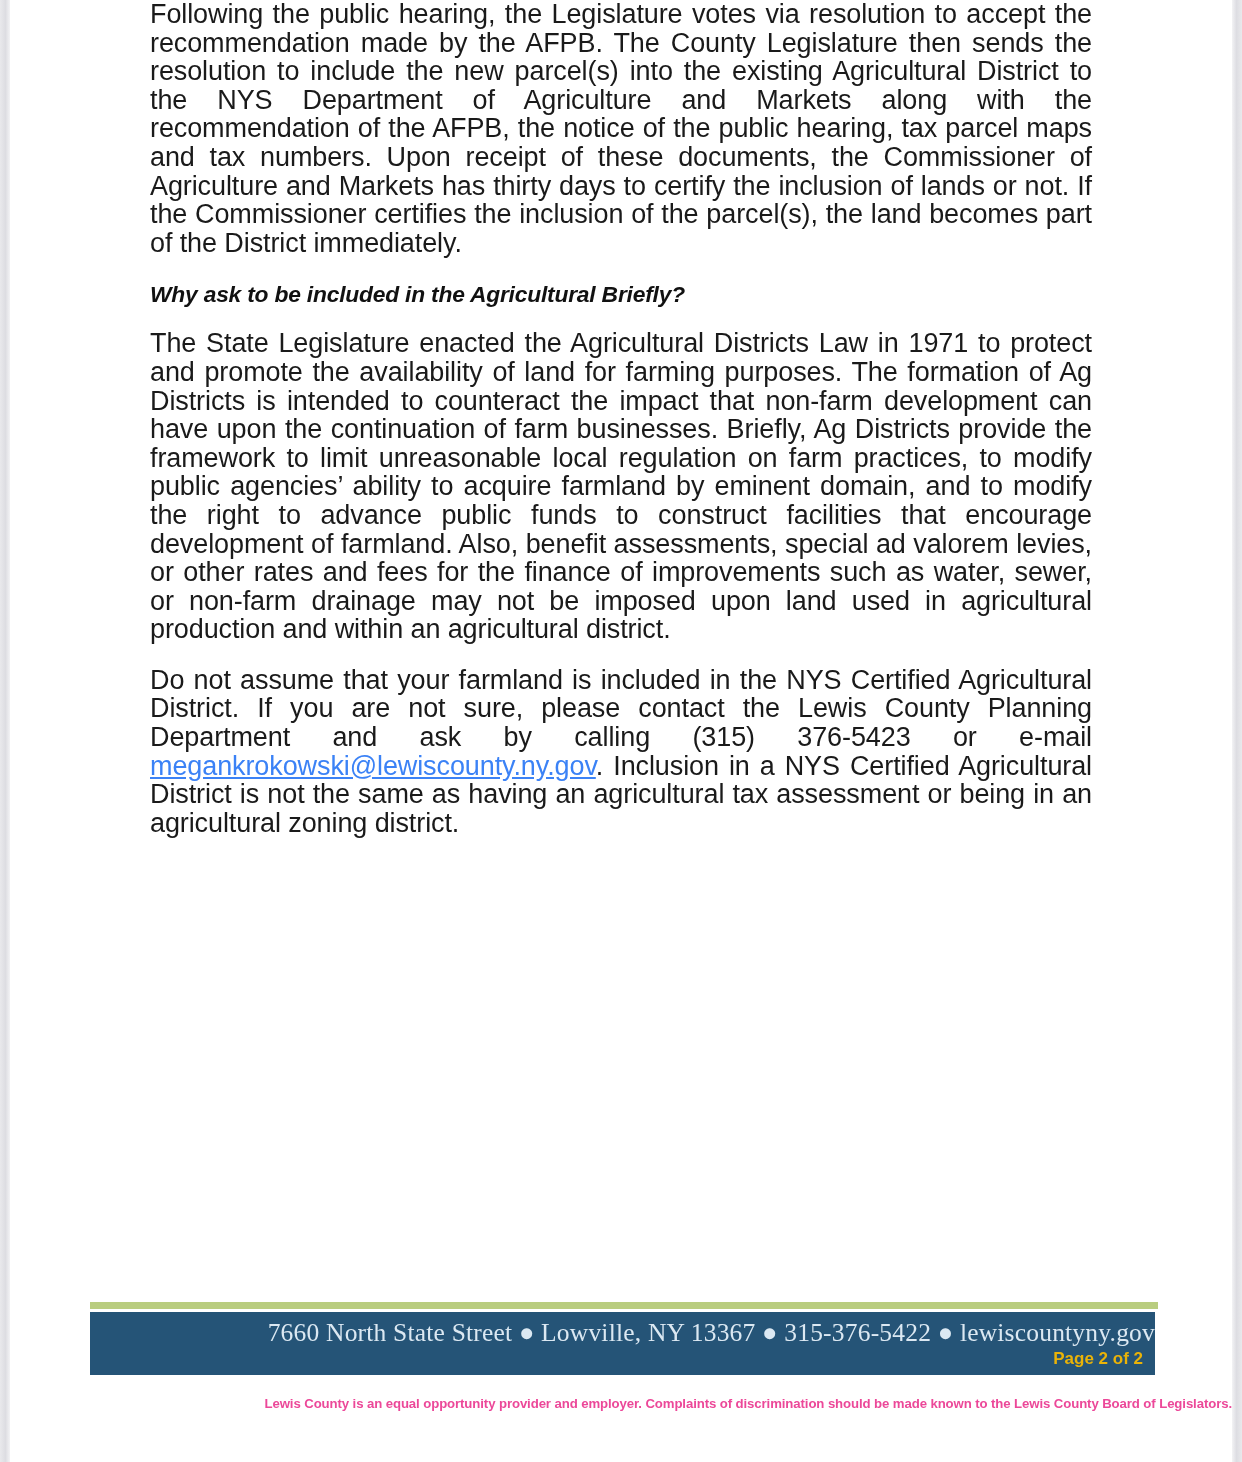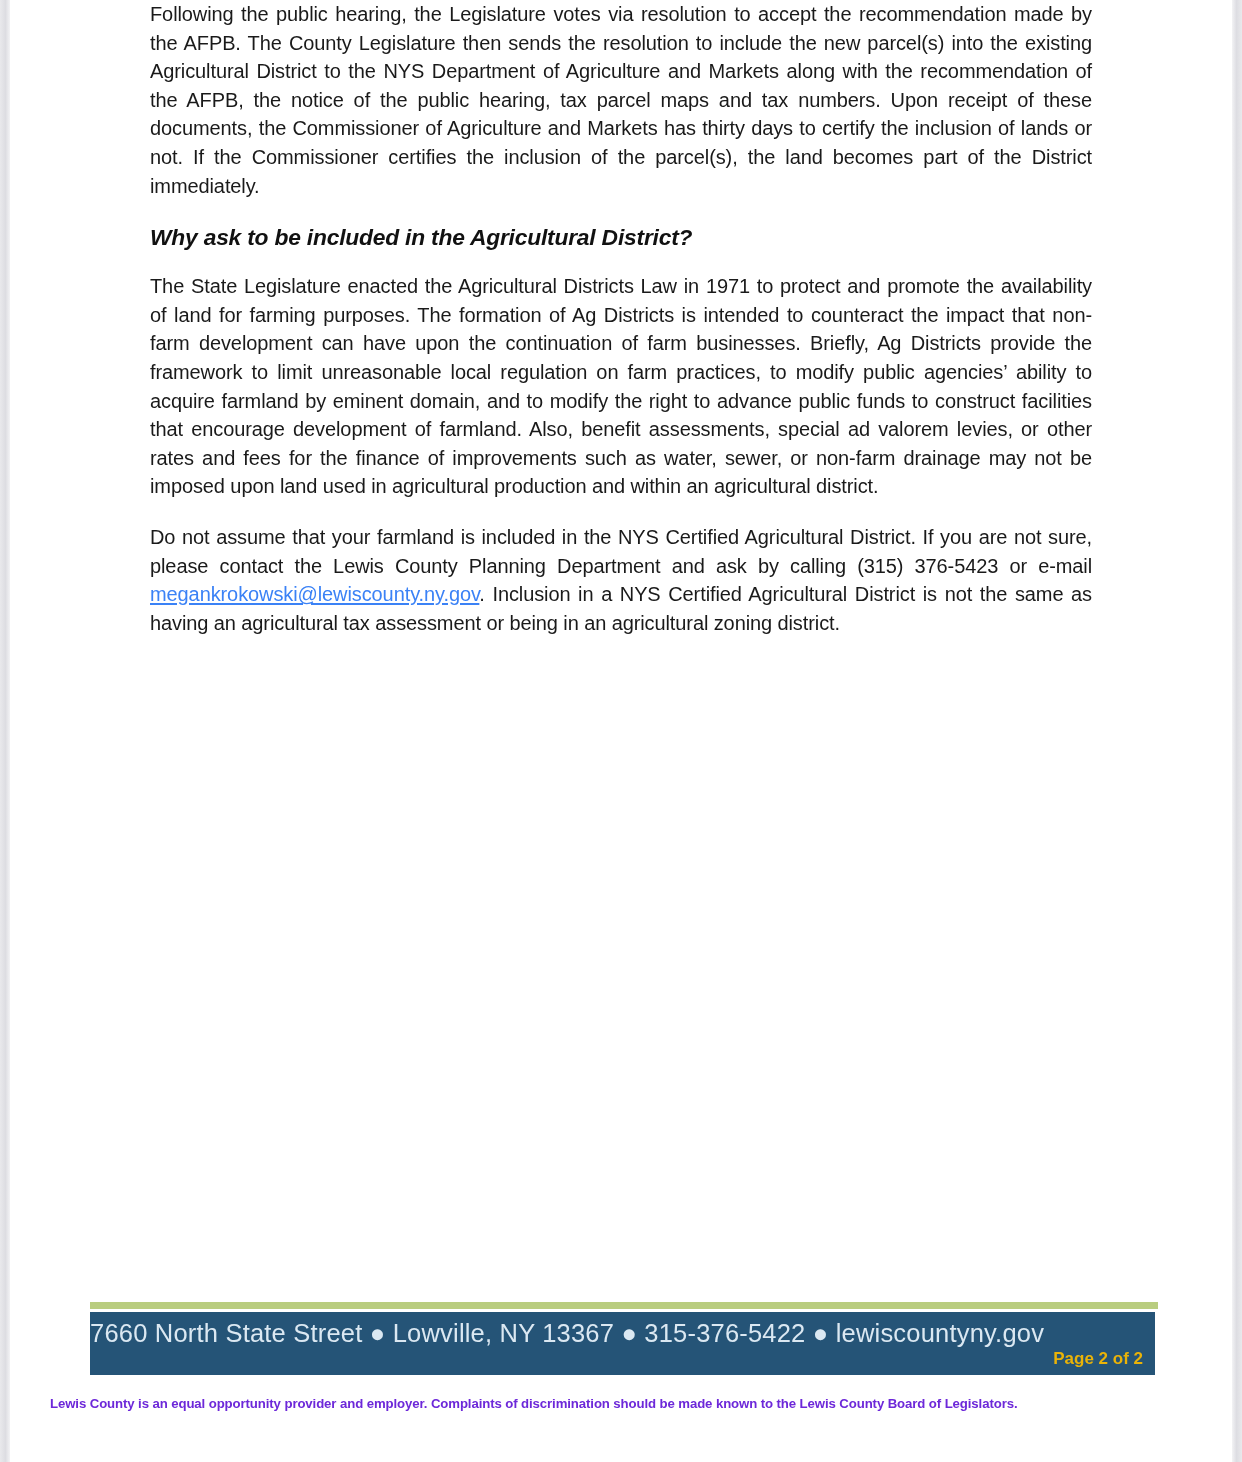--- a/index.html
+++ b/index.html
@@ -37,21 +37,21 @@
 
   .content {
     position: absolute;
     left: 140px;
     top: 0px;
     width: 942px;
   }
 
   p.body-text {
     margin: 0 0 22px 0;
-    font-size: 20px;
+    font-size: 27px;
     line-height: 28.6px;
     color: #1a1a1a;
     text-align: justify;
     letter-spacing: -0.1px;
   }
   p.body-text.last { margin-bottom: 0; }
 
   h2.section-heading {
     margin: 0 0 20px 0;
     font-size: 22.8px;
@@ -86,65 +86,65 @@
     height: 63px;
     background: #255477;
     position: relative;
     box-sizing: border-box;
   }
   .footer-address {
     position: absolute;
     left: 0;
     right: 0;
     top: 6px;
-    text-align: left;
+    text-align: right;
     color: #dbe8f2;
-    font-family: Liberation Sans, sans-serif;
+    font-family: Liberation Serif, serif;
     font-size: 25.5px;
     line-height: 30px;
     letter-spacing: 0.2px;
   }
   .footer-page {
     position: absolute;
     right: 12px;
     top: 37px;
     color: #eab308;
     font-size: 17px;
     font-weight: bold;
     line-height: 20px;
   }
 
   .disclaimer {
     position: absolute;
     left: 0;
     right: 0;
     top: 1396px;
-    text-align: left;
-    color: #6d28d9;
+    text-align: right;
+    color: #ec4899;
     font-size: 13.2px;
     line-height: 16px;
     font-weight: bold;
     letter-spacing: -0.1px;
     margin-left: 40px;
   }
 </style>
 </head>
 <body>
 
 <div class="edge-gutter left"></div>
 <div class="edge-gutter right"></div>
 
 <div class="page">
 
   <div class="content">
 
     <p class="body-text">Following the public hearing, the Legislature votes via resolution to accept the recommendation made by the AFPB. The County Legislature then sends the resolution to include the new parcel(s) into the existing Agricultural District to the NYS Department of Agriculture and Markets along with the recommendation of the AFPB, the notice of the public hearing, tax parcel maps and tax numbers. Upon receipt of these documents, the Commissioner of Agriculture and Markets has thirty days to certify the inclusion of lands or not. If the Commissioner certifies the inclusion of the parcel(s), the land becomes part of the District immediately.</p>
 
 
-    <h2 class="section-heading">Why ask to be included in the Agricultural District?</h2>
+    <h2 class="section-heading">Why ask to be included in the Agricultural Briefly?</h2>
 
     <p class="body-text">The State Legislature enacted the Agricultural Districts Law in 1971 to protect and promote the availability of land for farming purposes. The formation of Ag Districts is intended to counteract the impact that non-farm development can have upon the continuation of farm businesses. Briefly, Ag Districts provide the framework to limit unreasonable local regulation on farm practices, to modify public agencies’ ability to acquire farmland by eminent domain, and to modify the right to advance public funds to construct facilities that encourage development of farmland. Also, benefit assessments, special ad valorem levies, or other rates and fees for the finance of improvements such as water, sewer, or non-farm drainage may not be imposed upon land used in agricultural production and within an agricultural district.</p>
 
     <p class="body-text last"><span>Do not assume that your farmland is included in the NYS Certified Agricultural District. If you are not sure, please contact the Lewis County Planning Department and ask by calling (315) 376-5423 or e-mail </span><a class="email-link" href="#">megankrokowski@lewiscounty.ny.gov</a><span>. Inclusion in a NYS Certified Agricultural District is not the same as having an agricultural tax assessment or being in an agricultural zoning district.</span></p>
 
   </div>
 
   <div class="footer-wrap">
     <div class="footer-rule"></div>
     <div class="footer-bar">

